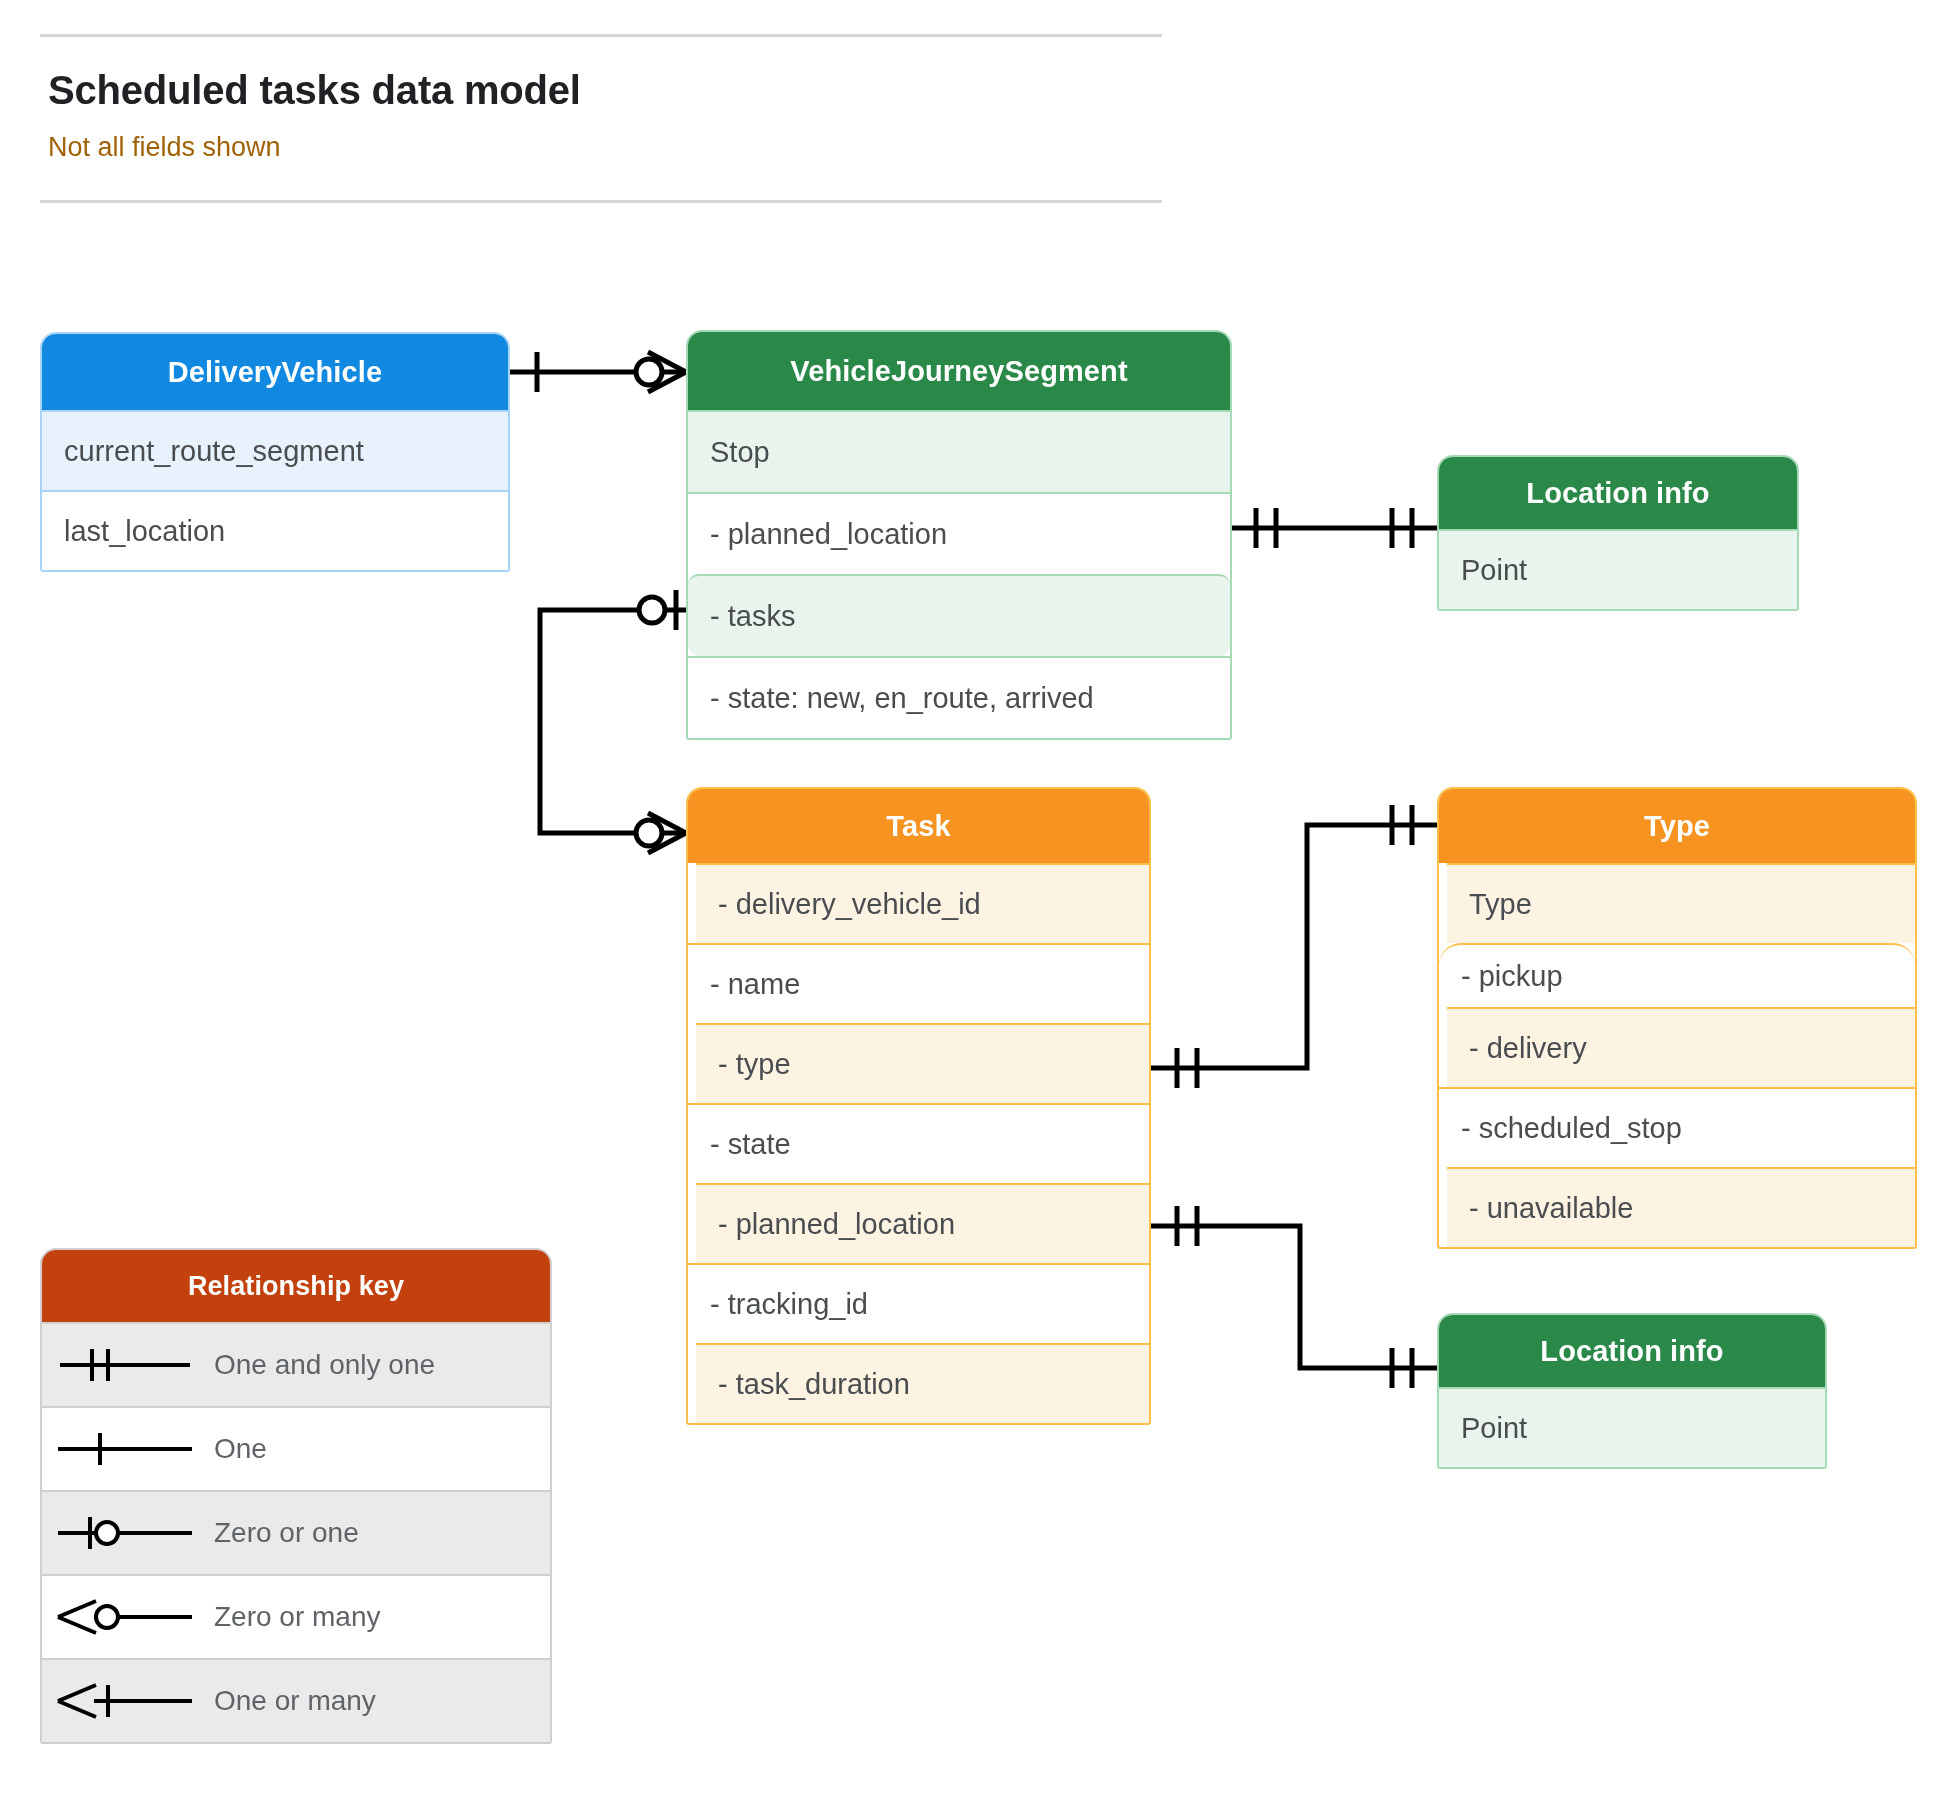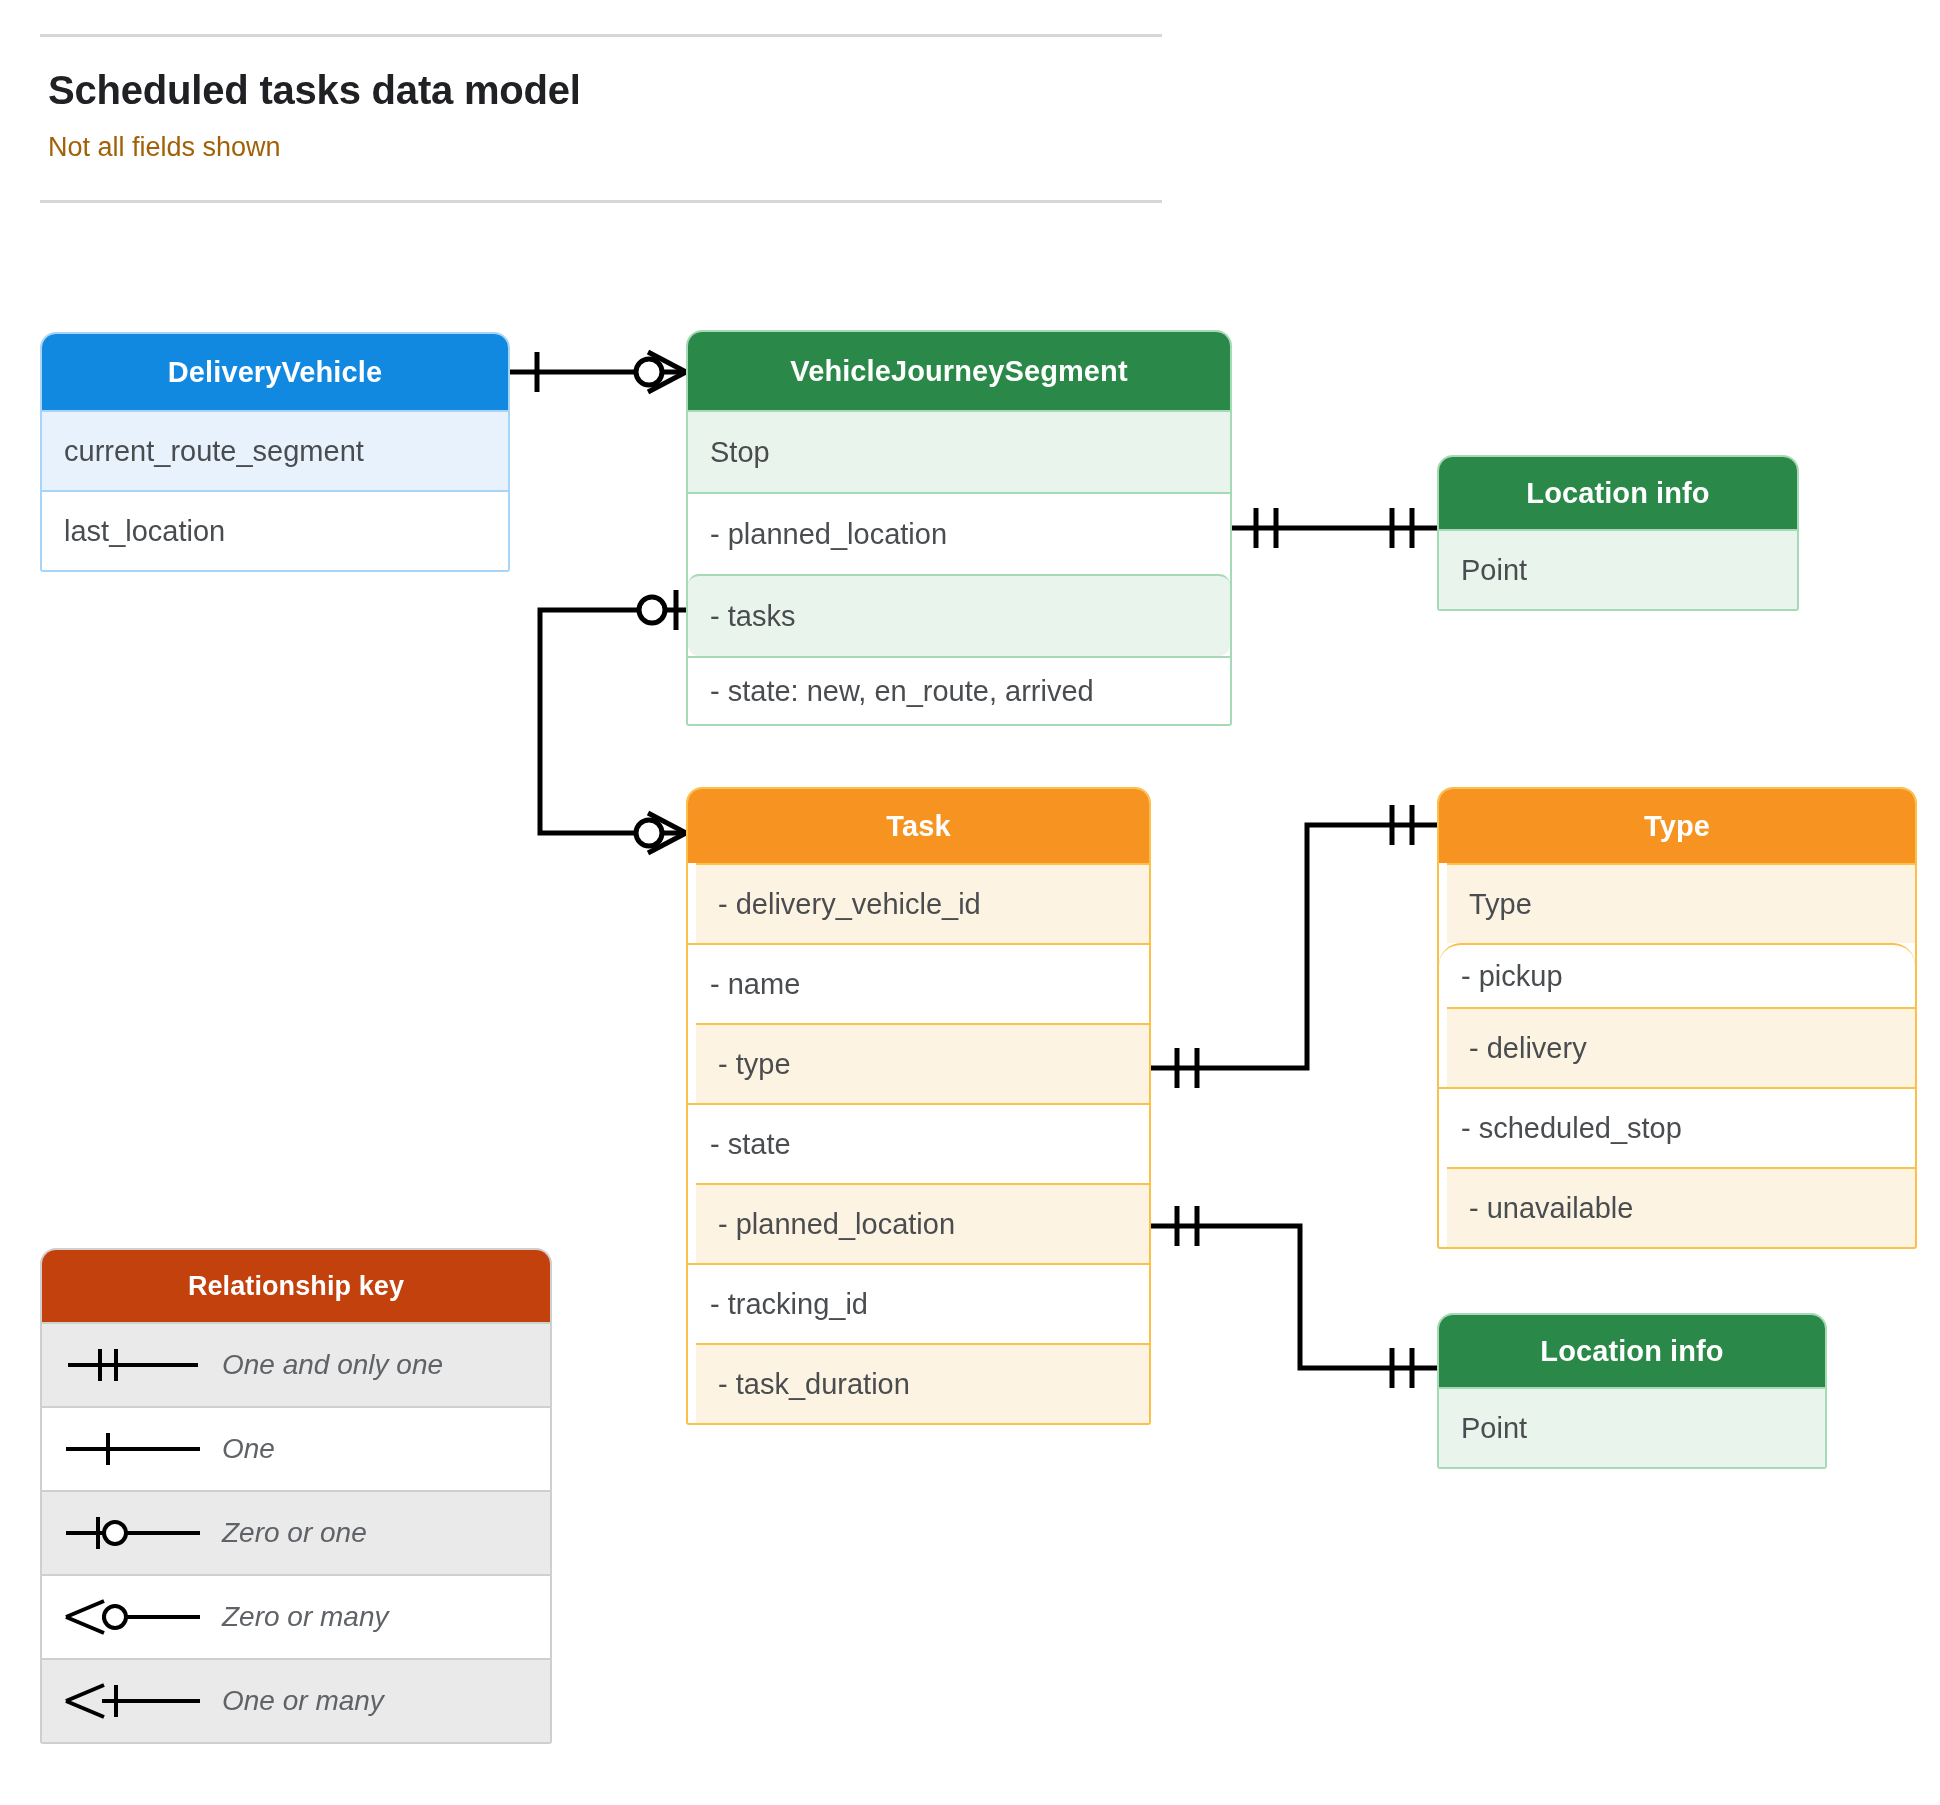--- a/index.html
+++ b/index.html
@@ -96,21 +96,21 @@
   
   .e-orange { border: 2px solid #fbc04a; background:#ffffff; }
   .e-orange .ehead { background: #f79321; font-size: 29px; }
   .e-orange .erow { border-top: 2px solid #fbc04a; font-size: 29px; padding-left: 22px; }
   .e-orange .erow.alt { background: #fdf3e2; margin-left: 8px; }
   .e-orange .erow.plain { background: #ffffff; }
 
   
   .e-grey { border: 2px solid #cfcfcf; background:#ffffff; }
   .e-grey .ehead { background: #c2410c; font-size: 27px; }
-  .e-grey .erow { border-top: 2px solid #cfcfcf; font-size: 28px; color:#5f6368; padding-left: 12px; font-style: italic; }
+  .e-grey .erow { border-top: 2px solid #cfcfcf; font-size: 28px; color:#5f6368; padding-left: 4px; }
   .e-grey .erow.alt { background: #eaeaea; }
   .e-grey .erow.plain { background: #ffffff; }
   .legend-sym { width: 158px; flex: 0 0 158px; display:flex; align-items:center; justify-content:center; }
   .legend-lbl { padding-left: 10px; }
 
   
   #wires {
     position: absolute;
     left: 0; top: 0;
     width: 1940px;
@@ -184,21 +184,21 @@
     <div class="ehead" style="height:76px;">DeliveryVehicle</div>
     <div class="erow alt" style="height:80px;">current_route_segment</div>
     <div class="erow plain" style="height:80px;">last_location</div>
   </div>
 
   <div class="entity e-green" style="left:686px; top:330px; width:546px;">
     <div class="ehead" style="height:78px;">VehicleJourneySegment</div>
     <div class="erow alt" style="height:82px;">Stop</div>
     <div class="erow plain" style="height:82px;">-  planned_location</div>
     <div class="erow alt" style="height:82px;border-radius:11px;">- tasks</div>
-    <div class="erow plain" style="height:68px;">- state: new, en_route, arrived</div>
+    <div class="erow plain" style="height:82px;">- state: new, en_route, arrived</div>
   </div>
 
   <div class="entity e-green" style="left:1437px; top:455px; width:362px;">
     <div class="ehead" style="height:72px;">Location info</div>
     <div class="erow alt" style="height:80px;">Point</div>
   </div>
 
   <div class="entity e-orange" style="left:686px; top:787px; width:465px;">
     <div class="ehead" style="height:74px;">Task</div>
     <div class="erow alt" style="height:80px;">- delivery_vehicle_id</div>

